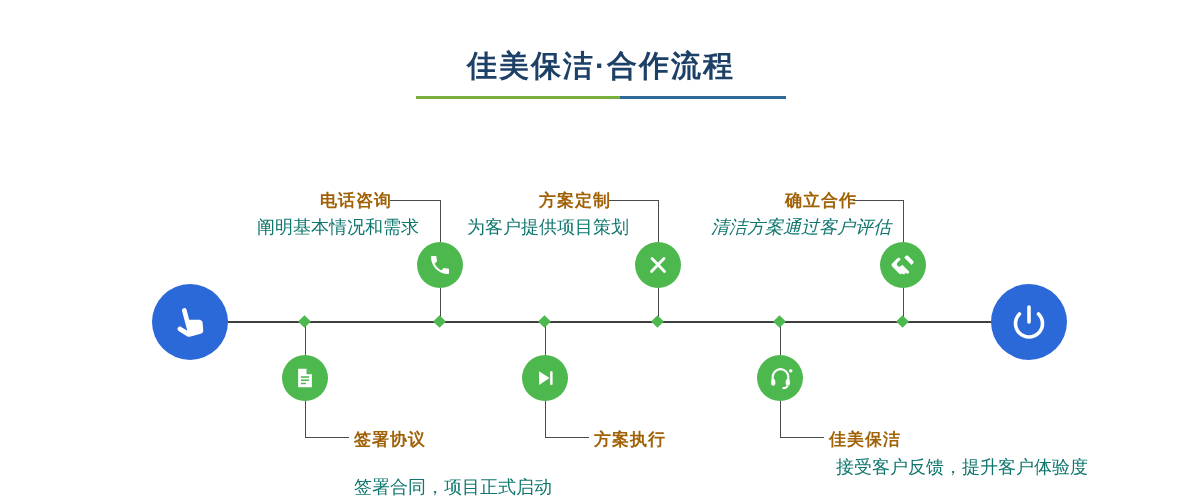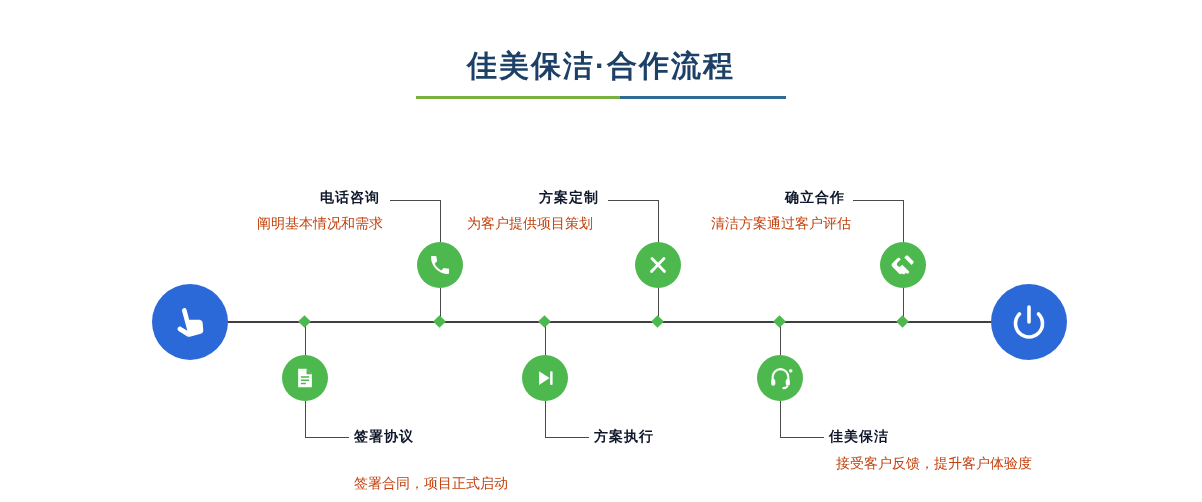--- a/index.html
+++ b/index.html
@@ -32,25 +32,25 @@
   
   .endpoint { position:absolute; top:284px; width:76px; height:76px; border-radius:50%;
               background:#2b69d8; display:flex; align-items:center; justify-content:center; }
   .ep-start{left:152px;} .ep-end{left:991px;}
   .node { position:absolute; width:46px; height:46px; border-radius:50%; background:#4db84d;
           display:flex; align-items:center; justify-content:center; }
   .n-t1{left:417px;top:242px;} .n-t2{left:635px;top:242px;} .n-t3{left:880px;top:242px;}
   .n-b1{left:282px;top:355px;} .n-b2{left:522px;top:355px;} .n-b3{left:757px;top:355px;}
 
   
-  .step-title { position:absolute; font-size:14px; font-weight:bold; color:#0f172a; letter-spacing:1px; }
+  .step-title { position:absolute; font-size:17px; font-weight:bold; color:#a16207; letter-spacing:1px; }
   .st-t1{left:320px;top:189px;} .st-t2{left:539px;top:189px;} .st-t3{left:785px;top:189px;}
   .st-b1{left:354px;top:428px;} .st-b2{left:594px;top:428px;} .st-b3{left:829px;top:428px;}
-  .step-desc { position:absolute; font-size:14px; color:#c2410c; }
-  .sd-t1{left:257px;top:215px;} .sd-t2{left:467px;top:215px;} .sd-t3{left:711px;top:215px;}
+  .step-desc { position:absolute; font-size:18px; color:#0f766e; }
+  .sd-t1{left:257px;top:215px;} .sd-t2{left:467px;top:215px;} .sd-t3{left:711px;top:215px;font-style:italic;}
   .sd-b1{left:354px;top:455px;margin-top:20px;} .sd-b2{left:594px;top:455px;} .sd-b3{left:836px;top:455px;text-align:center;}
 
   .hand-icon { transform:rotate(-15deg); display:block; }
 </style>
 </head>
 <body>
 
 <div class="canvas">
 
   <h1 class="title">佳美保洁·合作流程</h1>

